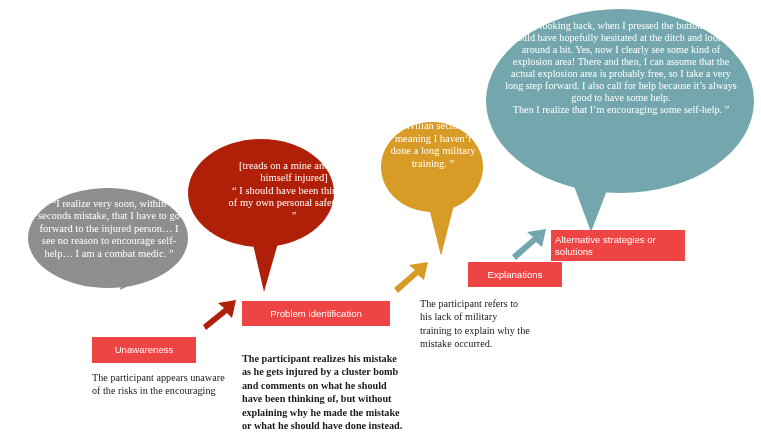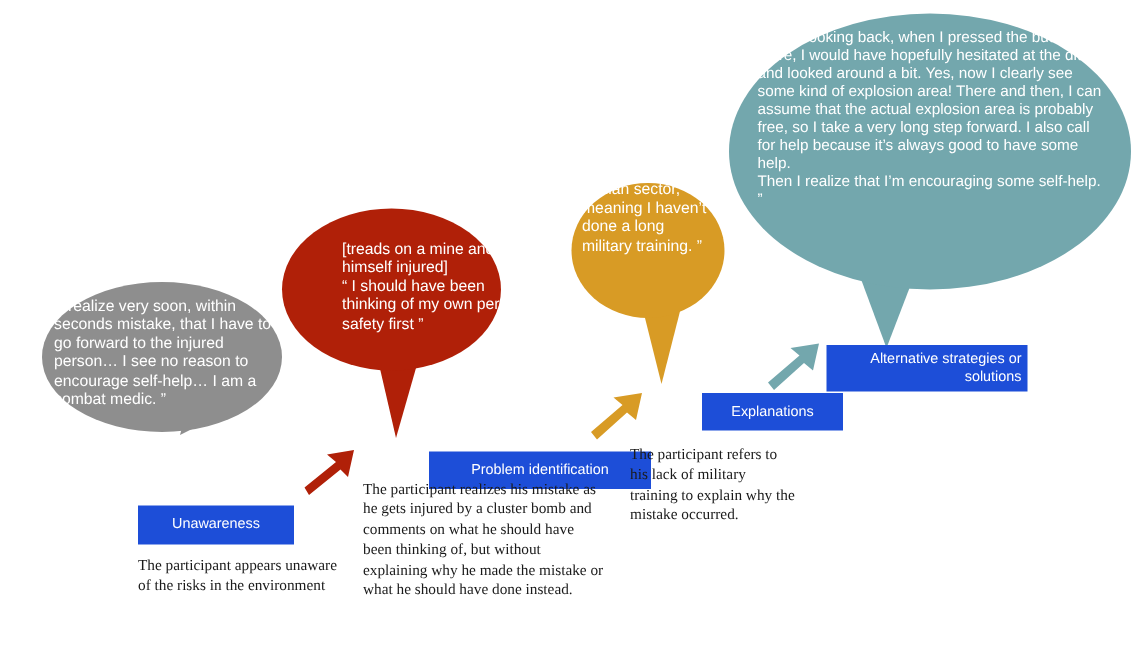--- a/index.html
+++ b/index.html
@@ -19,40 +19,40 @@
     position: absolute;
     top: 0;
     left: 0;
     width: 761px;
     height: 439px;
     pointer-events: none;
   }
   .quote {
     position: absolute;
     color: #ffffff;
-    font-family: Liberation Sans, sans-serif;
-    text-align: left;
+    font-family: Liberation Serif, serif;
+    text-align: center;
     line-height: 1.18;
     z-index: 3;
   }
   .quote.q-gray   { font-size: 10.5px; }
   .quote.q-red    { font-size: 10.5px; margin-left: 32px; }
   .quote.q-orange { font-size: 10.5px; }
   .quote.q-teal   { font-size: 10.2px; }
 
   .label-box {
     position: absolute;
-    background: #1d4ed8;
+    background: #ef4444;
     color: #ffffff;
     font-family: "Liberation Sans", "DejaVu Sans", sans-serif;
     font-size: 9.6px;
     display: flex;
     align-items: center;
     justify-content: center;
-    text-align: right;
+    text-align: left;
     line-height: 1.25;
     z-index: 4;
     padding: 2px 4px;
     box-sizing: border-box;
   }
   .desc {
     position: absolute;
     color: #1a1a1a;
     font-family: "Liberation Serif", "DejaVu Serif", serif;
     font-size: 10.2px;
@@ -106,26 +106,26 @@
   <div class="quote q-red" style="left: 196px; top: 160px; width: 132px; white-space: pre-line;">[treads on a mine and gets himself injured]
 “ I should have been thinking of my own personal safety first ”</div>
 
   <div class="quote q-orange" style="left: 388px; top: 108px; width: 90px; white-space: pre-line;">“I come from the civilian sector, meaning I haven’t done a long military training. ”</div>
 
   <div class="quote q-teal" style="left: 505px; top: 20px; width: 232px; white-space: pre-line;">“ Now, looking back, when I pressed the button there, I would have hopefully hesitated at the ditch and looked around a bit.  Yes, now I clearly see some kind of explosion area! There and then, I can assume that the actual explosion area is probably free, so I take a very long step forward. I also call for help because it’s always good to have some help.
   Then I realize that I’m encouraging some self-help. ”</div>
 
   <div class="label-box" style="left:92px; top:337px; width:104px; height:26px;">Unawareness</div>
 
-  <div class="label-box" style="left:242px; top:301px; width:148px; height:25px;margin-left:44px;">Problem identification</div>
+  <div class="label-box" style="left:242px; top:301px; width:148px; height:25px;">Problem identification</div>
 
   <div class="label-box" style="left:420px; top:262px; width:94px; height:25px;margin-left:48px;">Explanations</div>
 
   <div class="label-box" style="left:551px; top:230px; width:134px; height:31px;">Alternative strategies or solutions</div>
 
-  <div class="desc" style="left:92px; top:371px; width:140px;">The participant appears unaware of the risks in the environment</div>
+  <div class="desc" style="left:92px; top:371px; width:140px;">The participant appears unaware of the risks in the encouraging</div>
 
-  <div class="desc" style="left:242px; top:320px; width:162px;">The participant realizes his mistake as he gets injured by a cluster bomb and comments on what he should have been thinking of, but without explaining why he made the mistake or what he should have done instead.</div>
+  <div class="desc" style="left:242px; top:352px; width:162px;font-weight:bold;">The participant realizes his mistake as he gets injured by a cluster bomb and comments on what he should have been thinking of, but without explaining why he made the mistake or what he should have done instead.</div>
 
   <div class="desc" style="left:420px; top:297px; width:110px;">The participant refers to his lack of military training to explain why the mistake occurred.</div>
 
 
 </div>
 
 </body></html>

